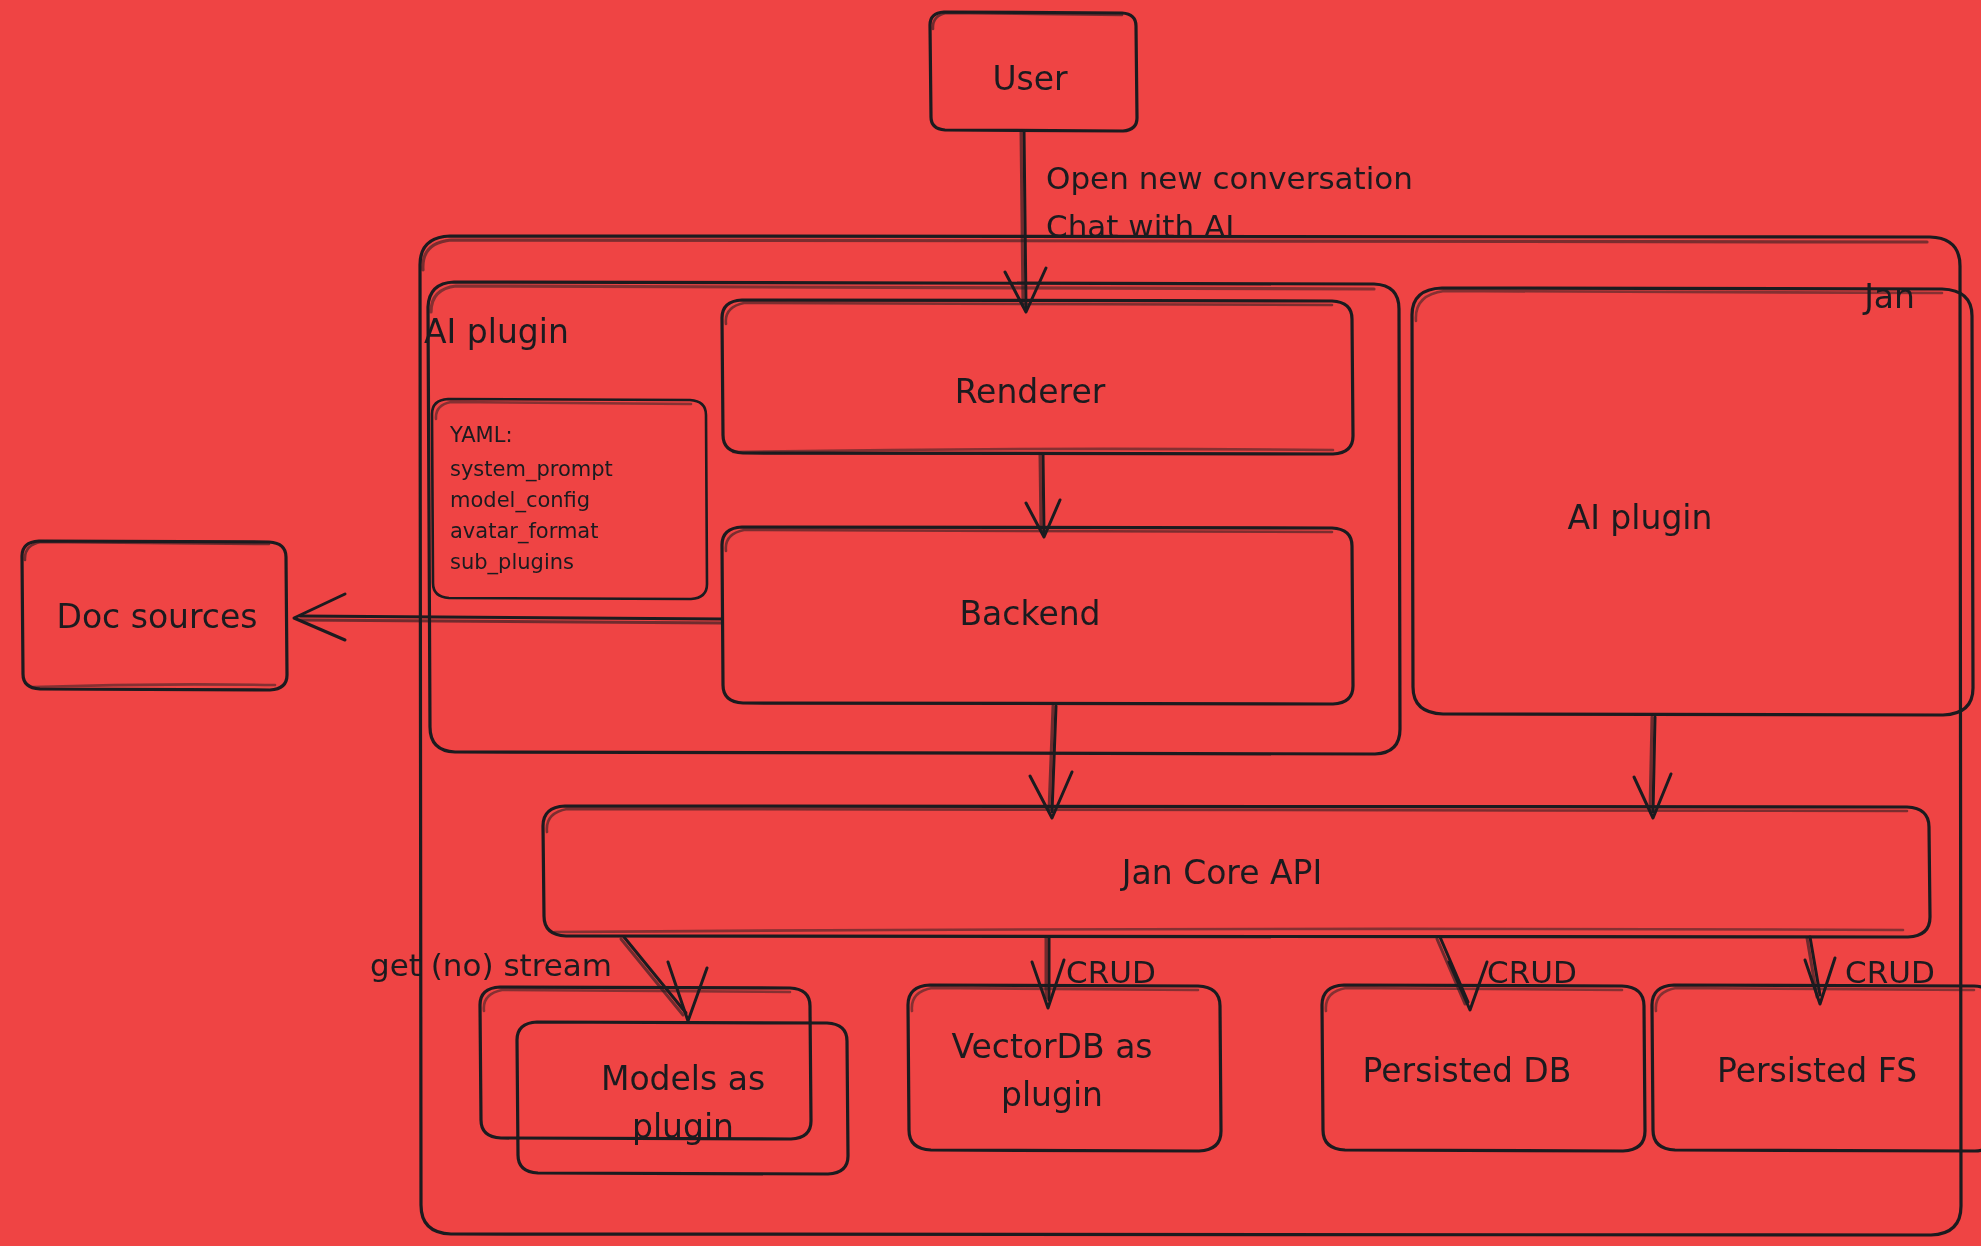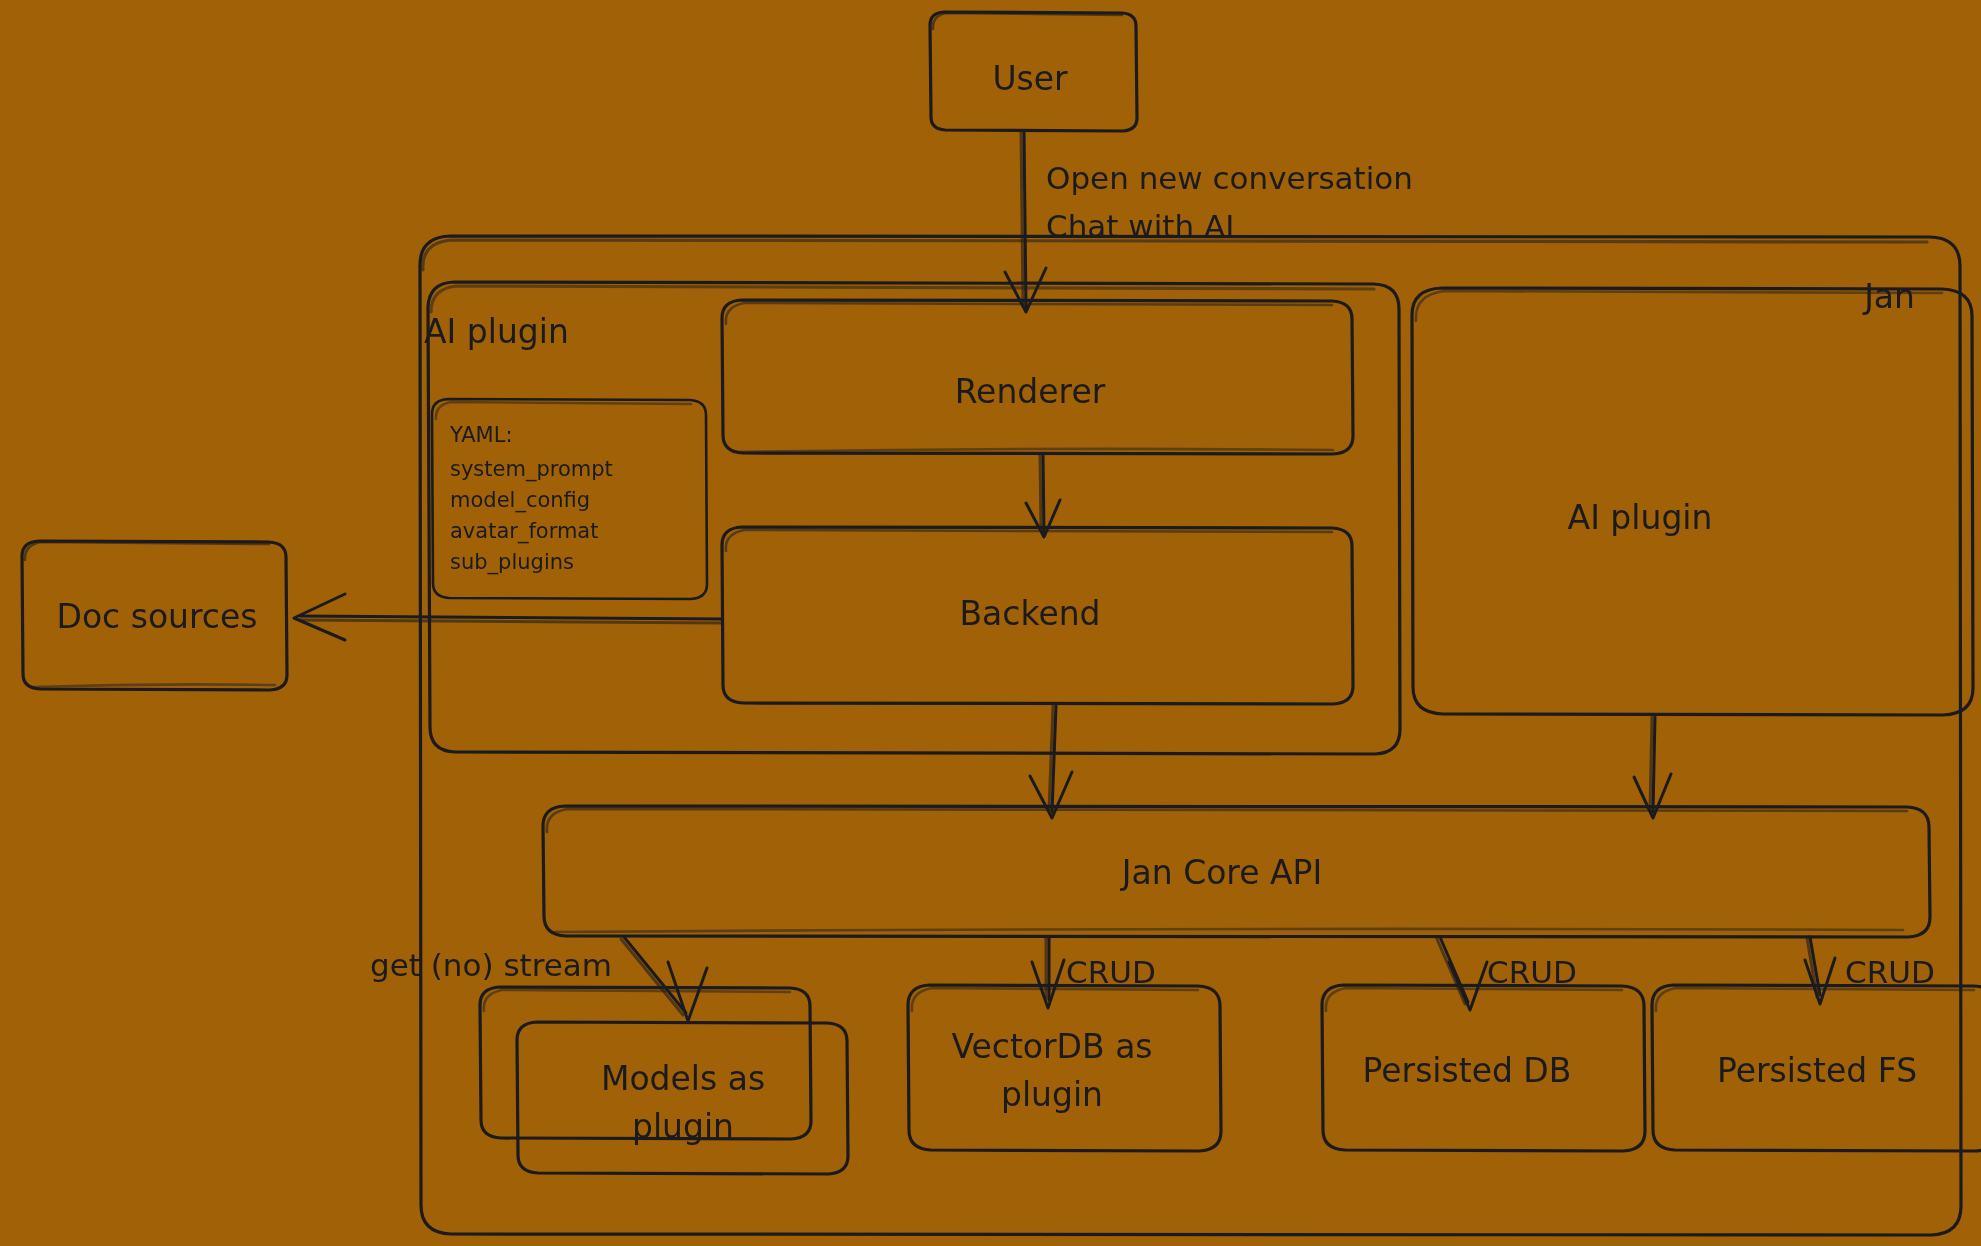--- a/index.html
+++ b/index.html
@@ -1,17 +1,17 @@
 <!DOCTYPE html>
 <html><head>
 <meta charset="utf-8">
 <style>
   html,body{margin:0;padding:0;background:#ffffff;}
   body{font-family:"DejaVu Sans", sans-serif;}
-  #stage{position:relative;width:1981px;height:1246px;background:#a16207;overflow:hidden;}
+  #stage{position:relative;width:1981px;height:1246px;background:#ef4444;overflow:hidden;}
   svg.diagram{position:absolute;left:0;top:0;width:1981px;height:1246px;}
   .stroke{fill:none;stroke:#1b1b1f;stroke-linecap:round;stroke-linejoin:round;}
   .box{stroke-width:3.2;}
   .boxthin{stroke-width:2.6;}
   .container{stroke-width:3.2;}
   .conn{stroke-width:3.0;}
   .arrowhead{stroke-width:3.0;}
   text{fill:#1b1b1f;font-family:"DejaVu Sans", sans-serif;dominant-baseline:middle;}
   .lbl{font-size:33px;}
   .lbl-tiny{font-size:21px;}

